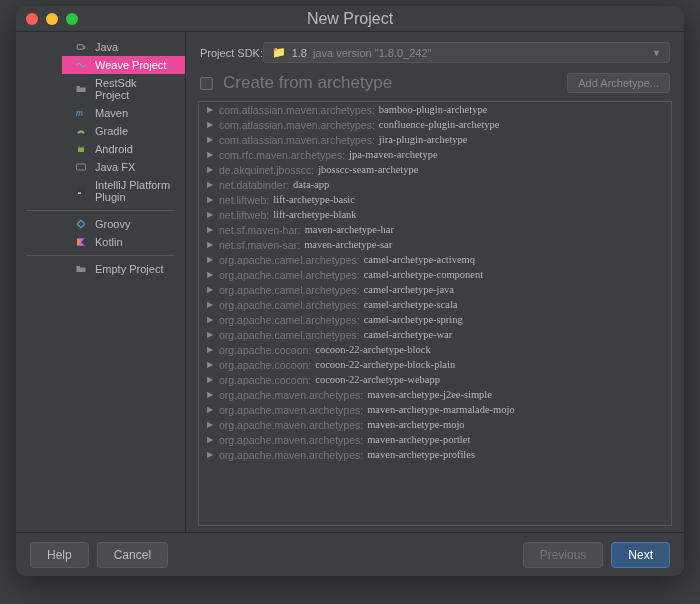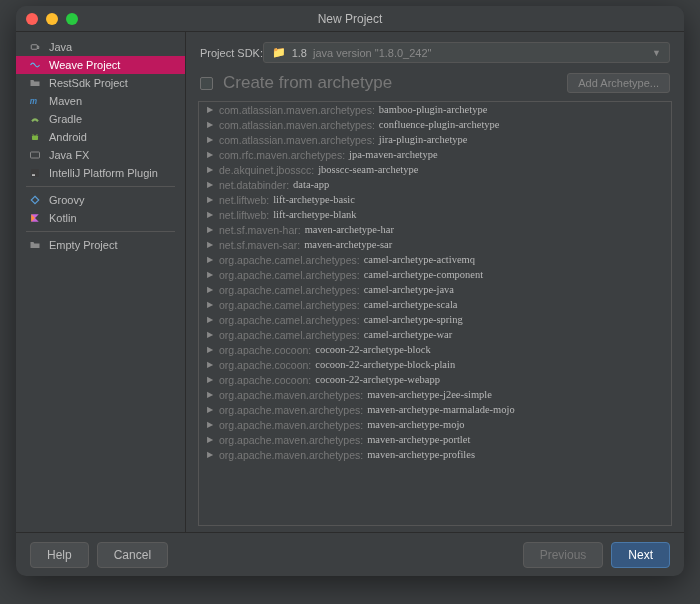--- a/index.html
+++ b/index.html
@@ -2,25 +2,25 @@
 <html><head>
 <meta charset="utf-8">
 <style>
 * { margin:0; padding:0; box-sizing:border-box; font-family:-apple-system,"Segoe UI",sans-serif; }
 body { background:#3c3f41; width:700px; height:604px; overflow:hidden; }
 .window { width:668px; height:570px; margin:6px auto; background:#3c3f41; border-radius:10px; box-shadow:0 8px 32px rgba(0,0,0,0.5); display:flex; flex-direction:column; overflow:hidden; }
 .titlebar { height:26px; background:#3c3f41; display:flex; align-items:center; padding:0 10px; position:relative; border-bottom:1px solid #2b2b2b; }
 .traffic { display:flex; gap:8px; }
 .dot { width:12px; height:12px; border-radius:50%; }
 .dot.r{background:#ff5f57;} .dot.y{background:#ffbd2e;} .dot.g{background:#28c940;}
-.title { position:absolute; left:0; right:0; text-align:center; font-size:12px; color:#bbb; font-weight:500; }
+.title { position:absolute; left:0; right:0; text-align:center; font-size:16px; color:#bbb; font-weight:500; }
 .body { flex:1; display:flex; overflow:hidden; }
 .sidebar { width:170px; background:#3c3f41; border-right:1px solid #2b2b2b; padding-top:6px; }
-.side-item { display:flex; align-items:center; gap:7px; padding:3px 12px; font-size:11px; color:#bbb; cursor:pointer; }
-.side-item.selected { background:#be185d; color:#fff; }
+.side-item { display:flex; align-items:center; gap:7px; padding:3px 12px; font-size:11px; color:#bbb; cursor:pointer;margin-left:46px; }
+.side-item.selected { background:#ec4899; color:#fff; }
 .side-sep { height:1px; background:#555; margin:4px 10px; }
 .ico { width:14px; height:12px; display:inline-flex; align-items:center; justify-content:center; font-size:10px; color:#808080; }
 .ico svg{width:14px;height:12px;}
 .main { flex:1; display:flex; flex-direction:column; background:#3c3f41; }
 .row1 { display:flex; align-items:center; gap:0; padding:10px 14px 6px; font-size:11px; color:#bbb; }
 .sdk { flex:1; background:#45494a; border:1px solid #555; border-radius:3px; padding:3px 8px; display:flex; align-items:center; gap:6px; font-size:11px; color:#bbb; position:relative; }
 .sdk .folder-ico{color:#6aa3ec;font-size:11px;}
 .sdk .chev{position:absolute;right:8px;color:#888;font-size:9px;}
 .row2 { display:flex; align-items:center; padding:4px 14px 8px; gap:10px; }
 .chk { width:13px; height:13px; border:1px solid #6e6e6e; border-radius:2px; background:#43494a; }

